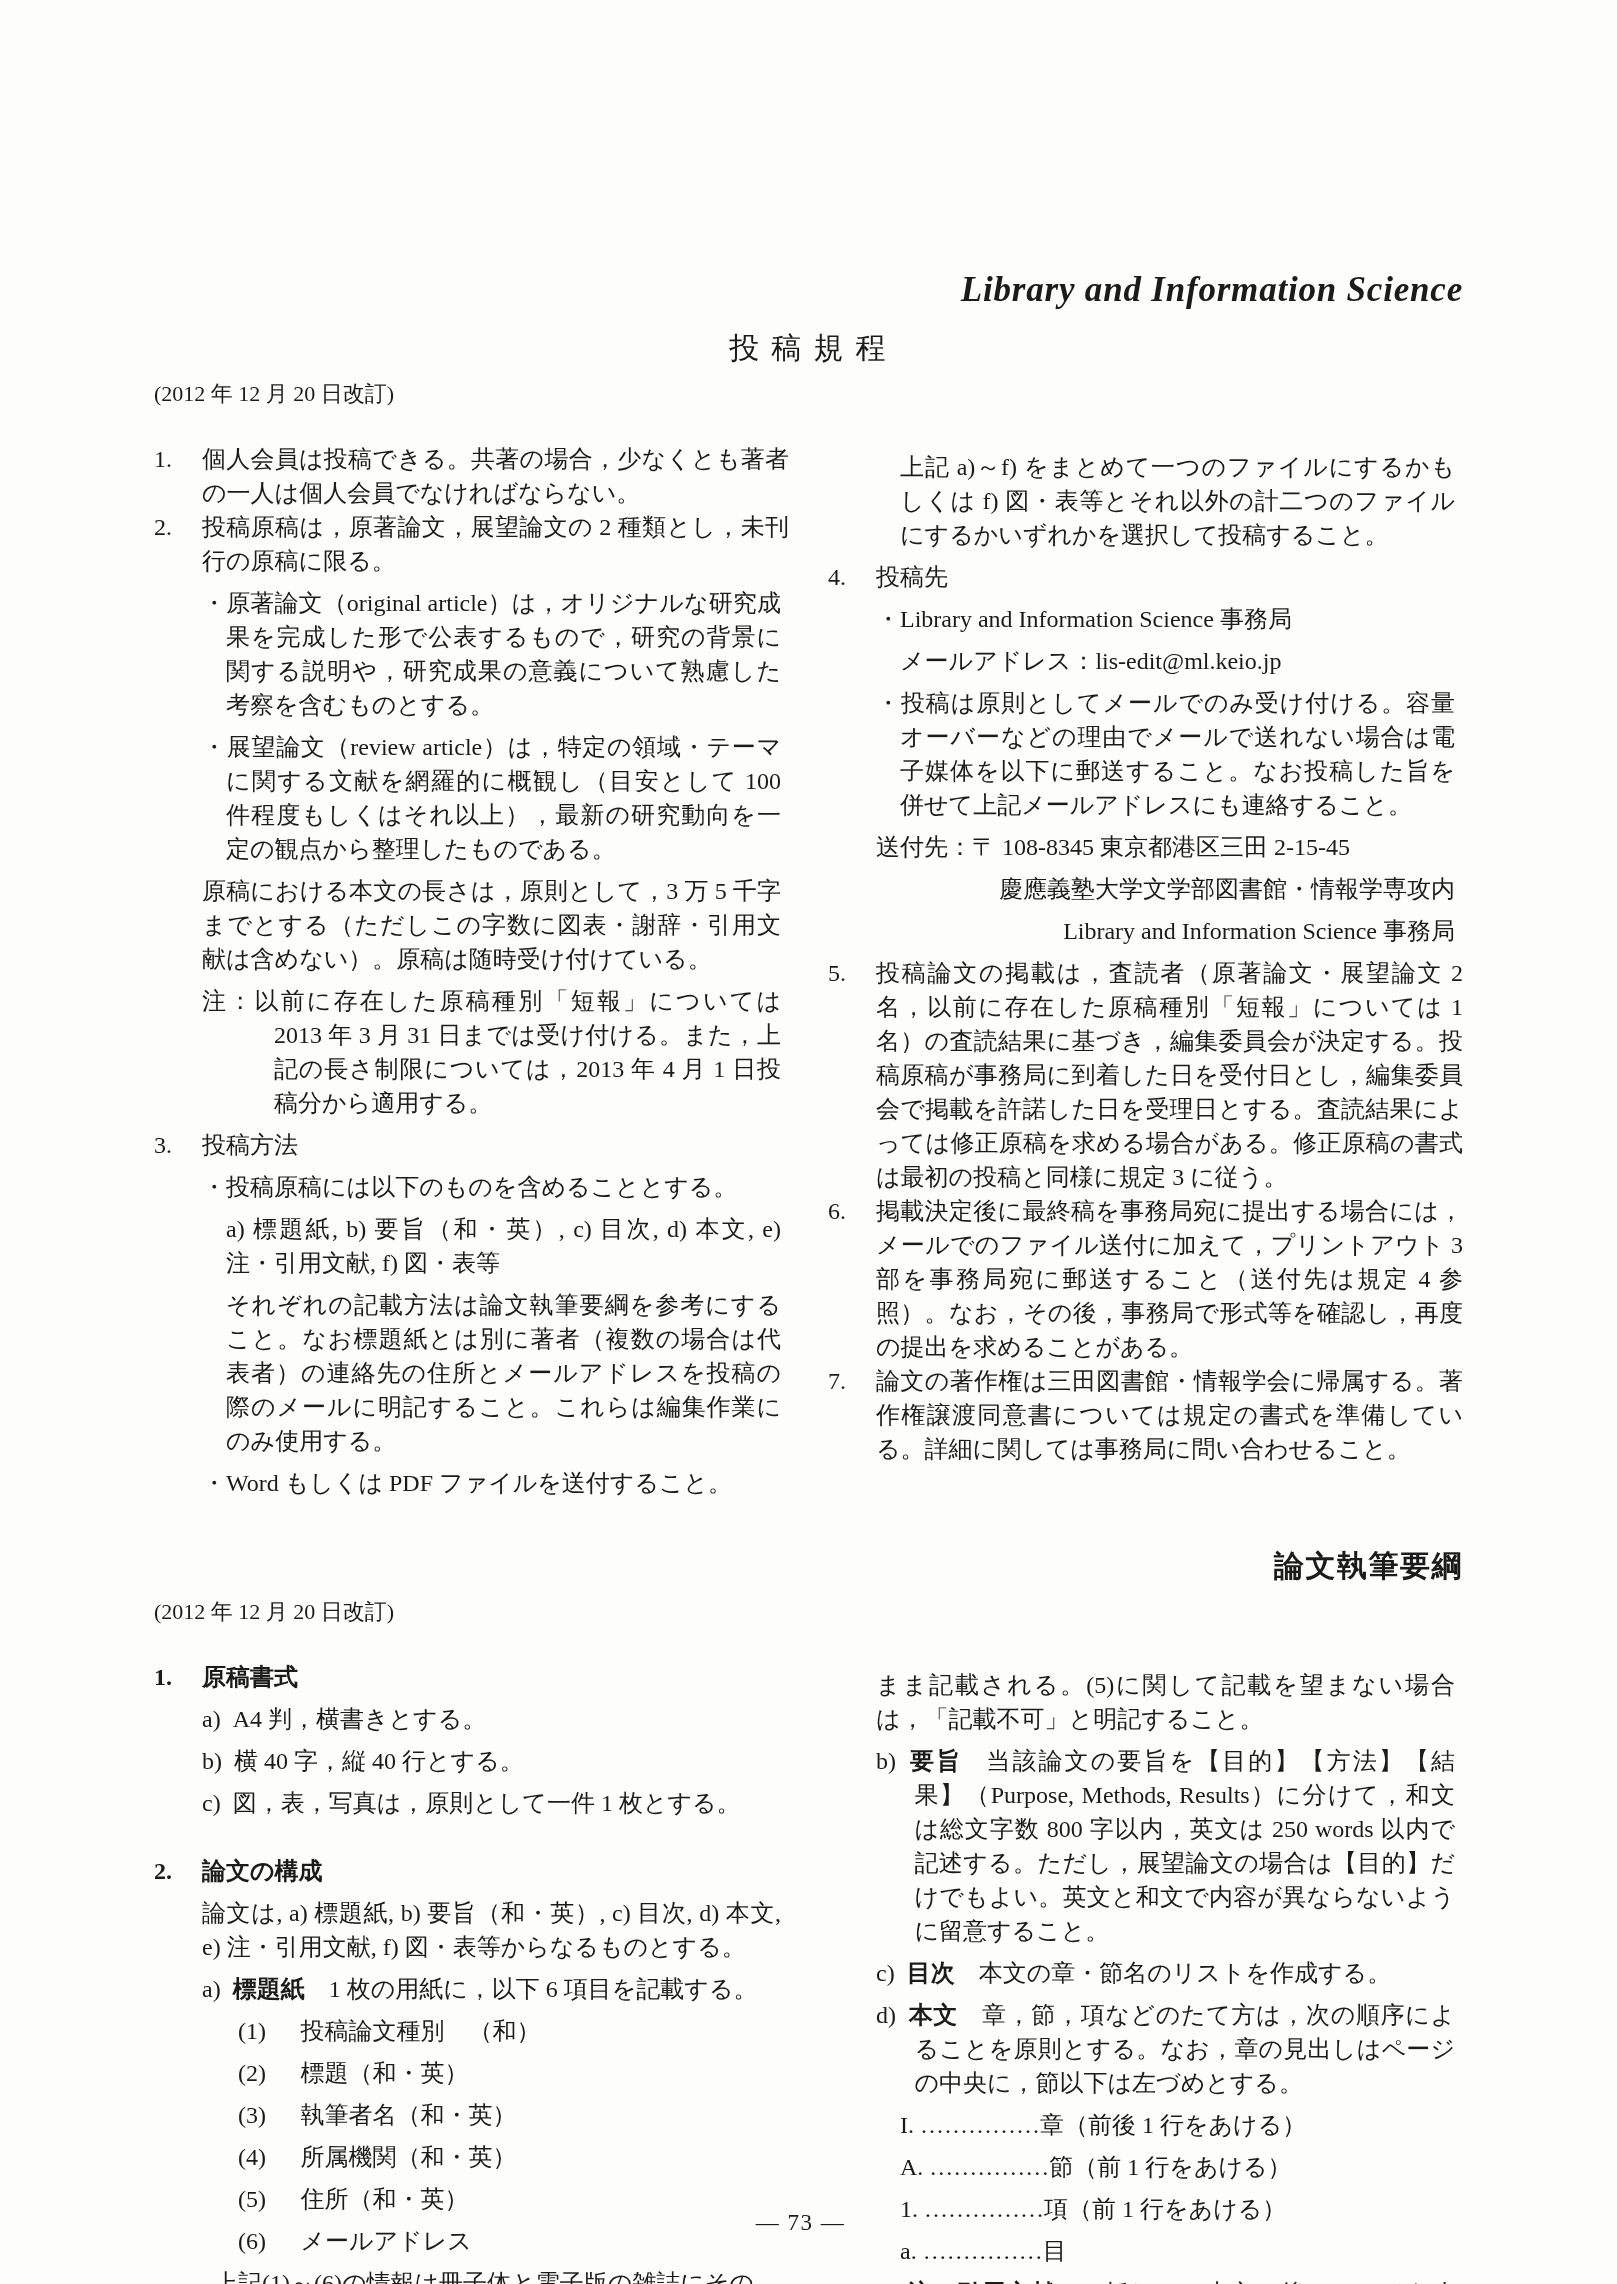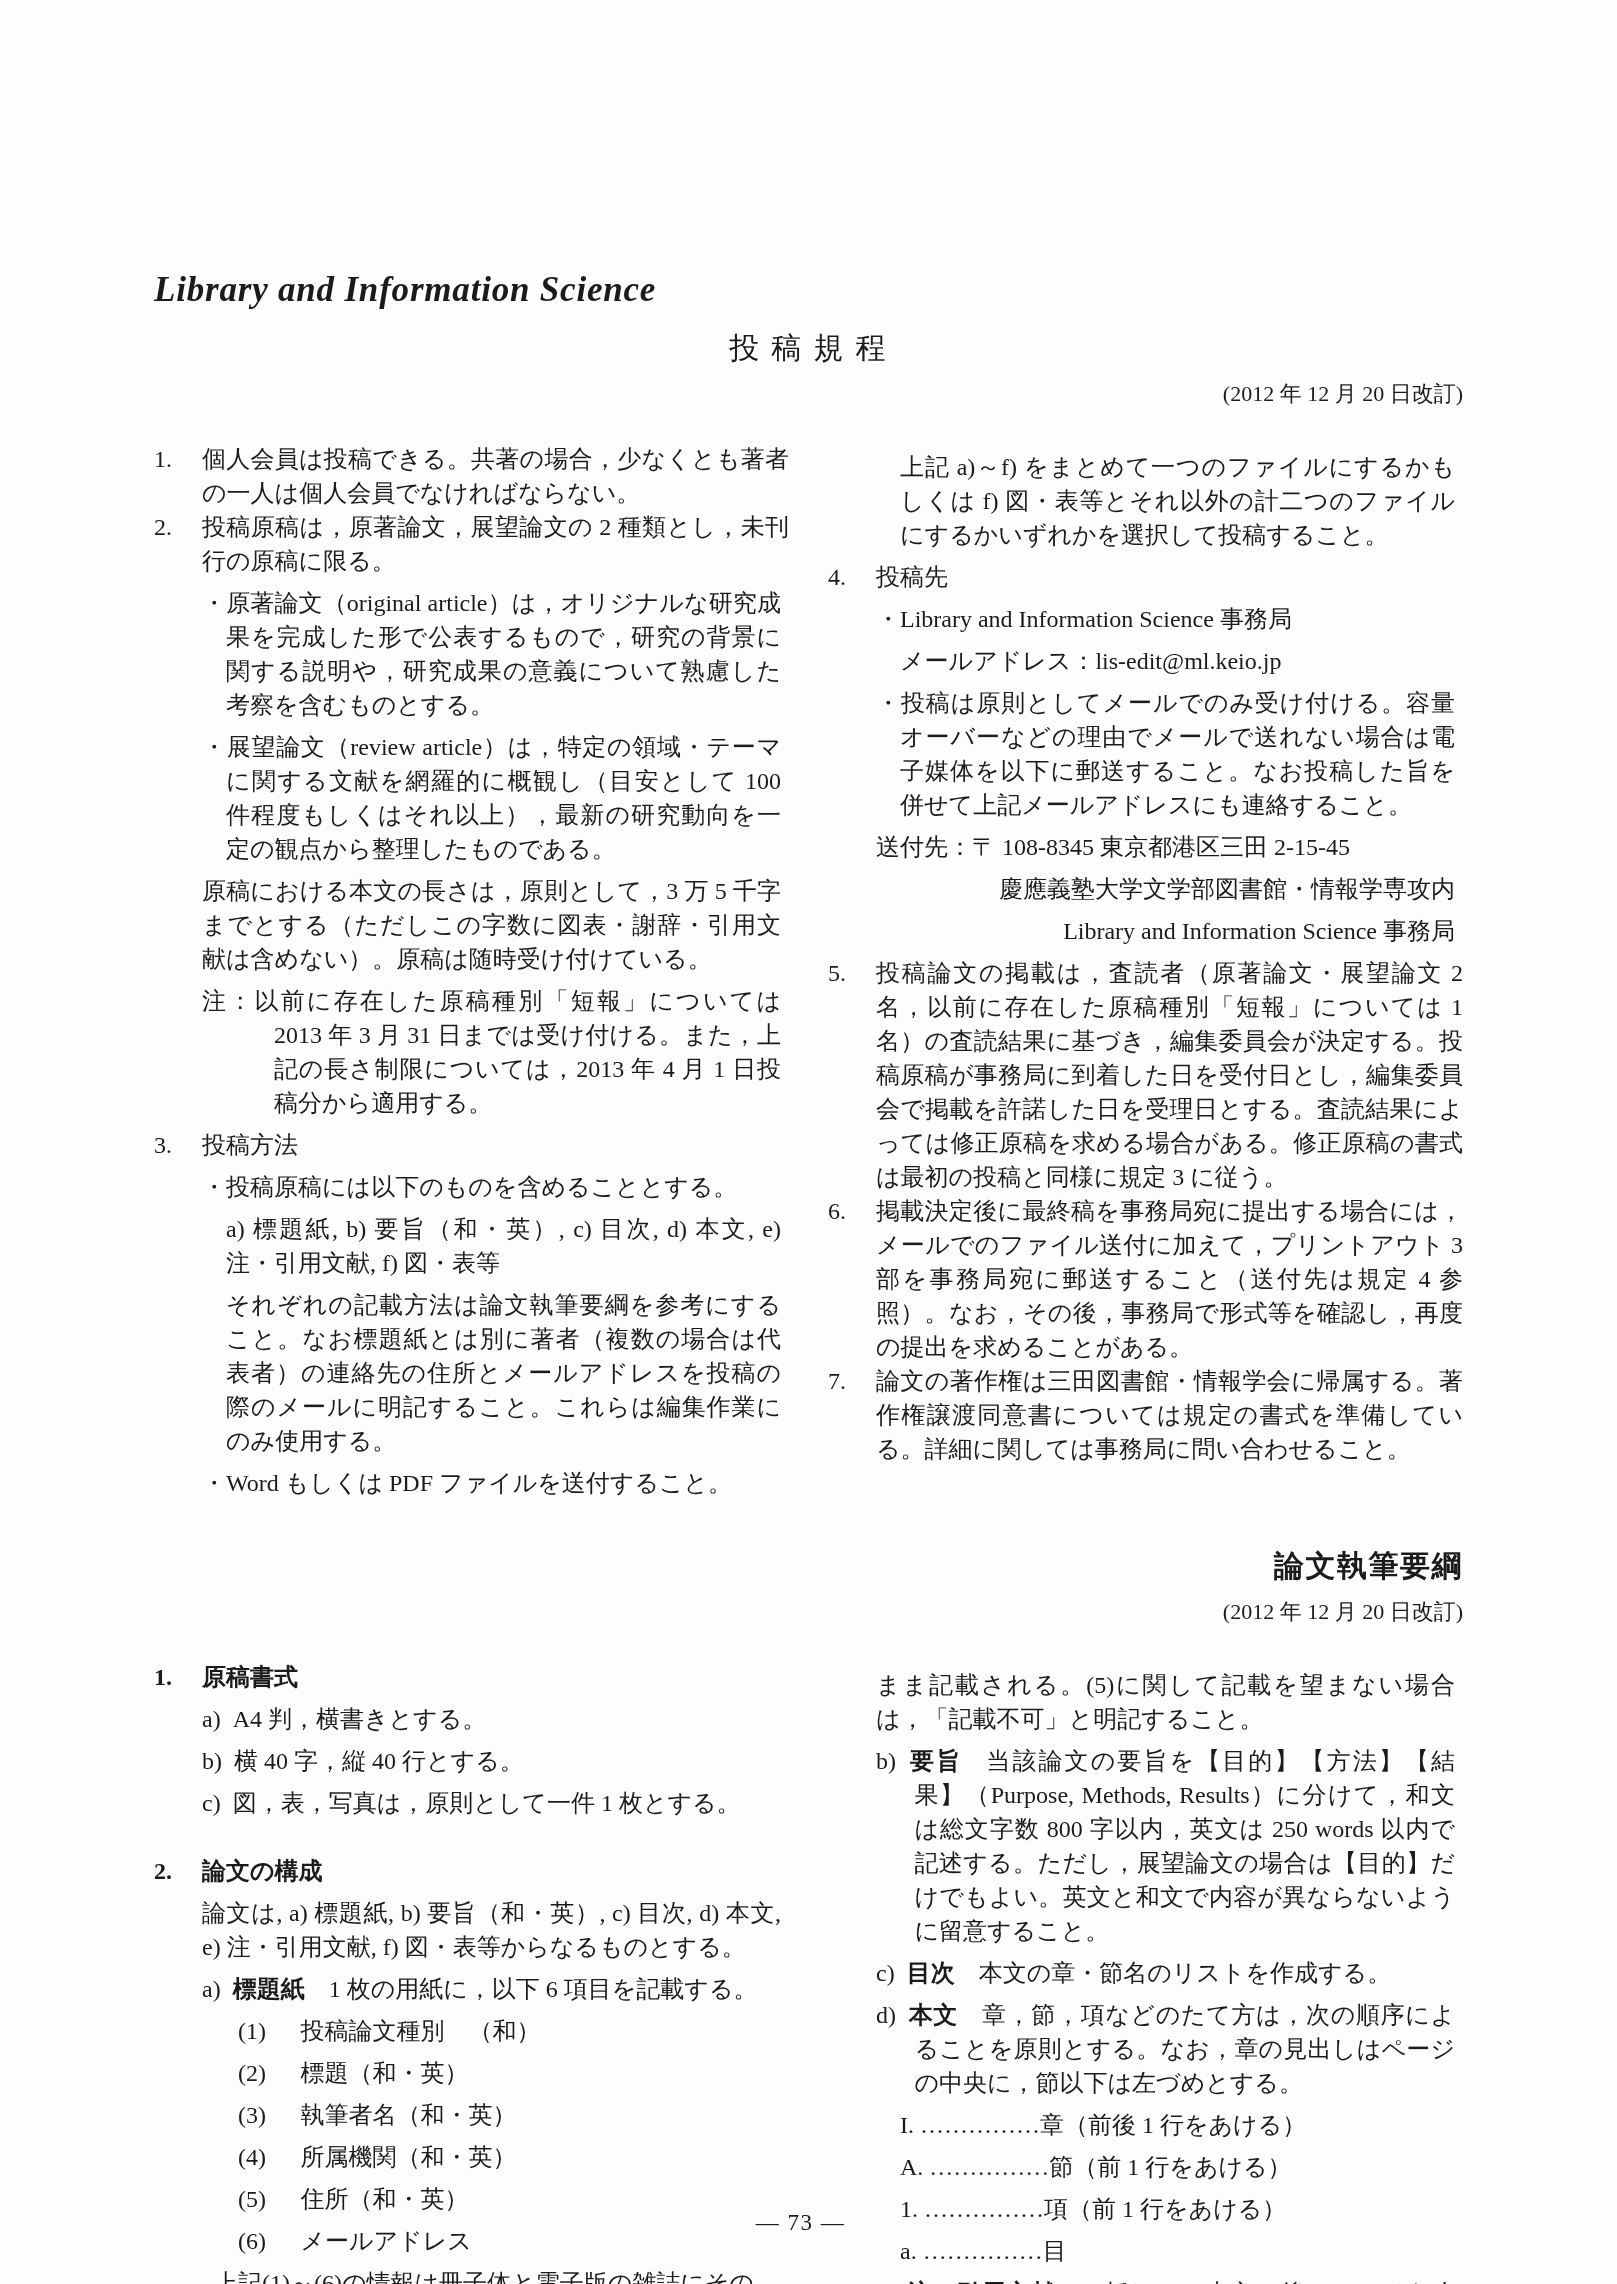--- a/index.html
+++ b/index.html
@@ -13,21 +13,21 @@
     color: #1b1b1b;
     font-family: "Liberation Serif", "DejaVu Serif", serif;
     font-size: 24px;
     line-height: 34px;
     overflow: hidden;
   }
   .content { padding: 269px 154px 0 154px; }
 
   
   .jtitle {
-    text-align: left;
+    text-align: right;
     font-size: 35px;
     line-height: 42px;
     font-weight: bold;
     font-style: italic;
     letter-spacing: 0.8px;
   }
   .stitle {
     text-align: center;
     font-size: 30px;
     line-height: 38px;
@@ -35,21 +35,21 @@
     letter-spacing: 2.3px;
   }
   .s2title {
     text-align: right;
     font-size: 30px;
     line-height: 38px;
     font-weight: bold;
     letter-spacing: 1.5px;
   }
   .rev {
-    text-align: right;
+    text-align: left;
     font-size: 22px;
     line-height: 30px;
     margin-top: 12px;
   }
   .sec2 { margin-top: 39px; }
 
   
   .cols {
     display: flex;
     gap: 39px;

